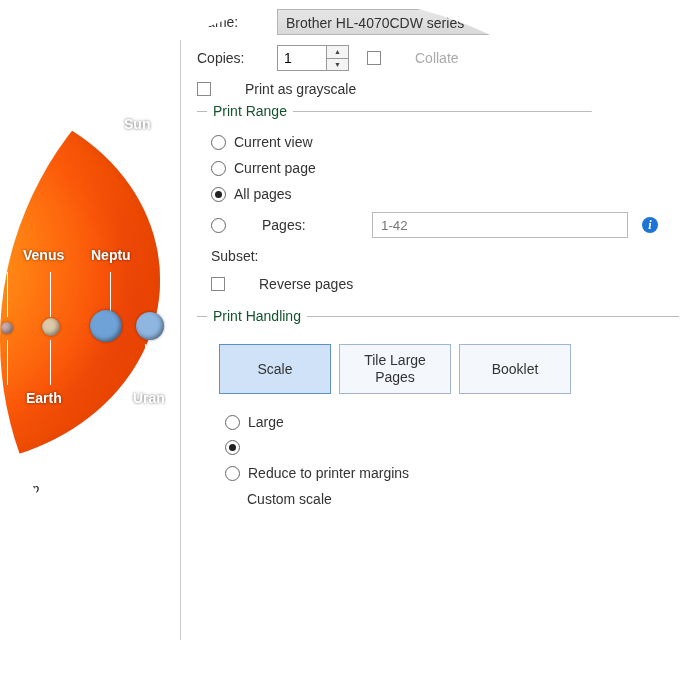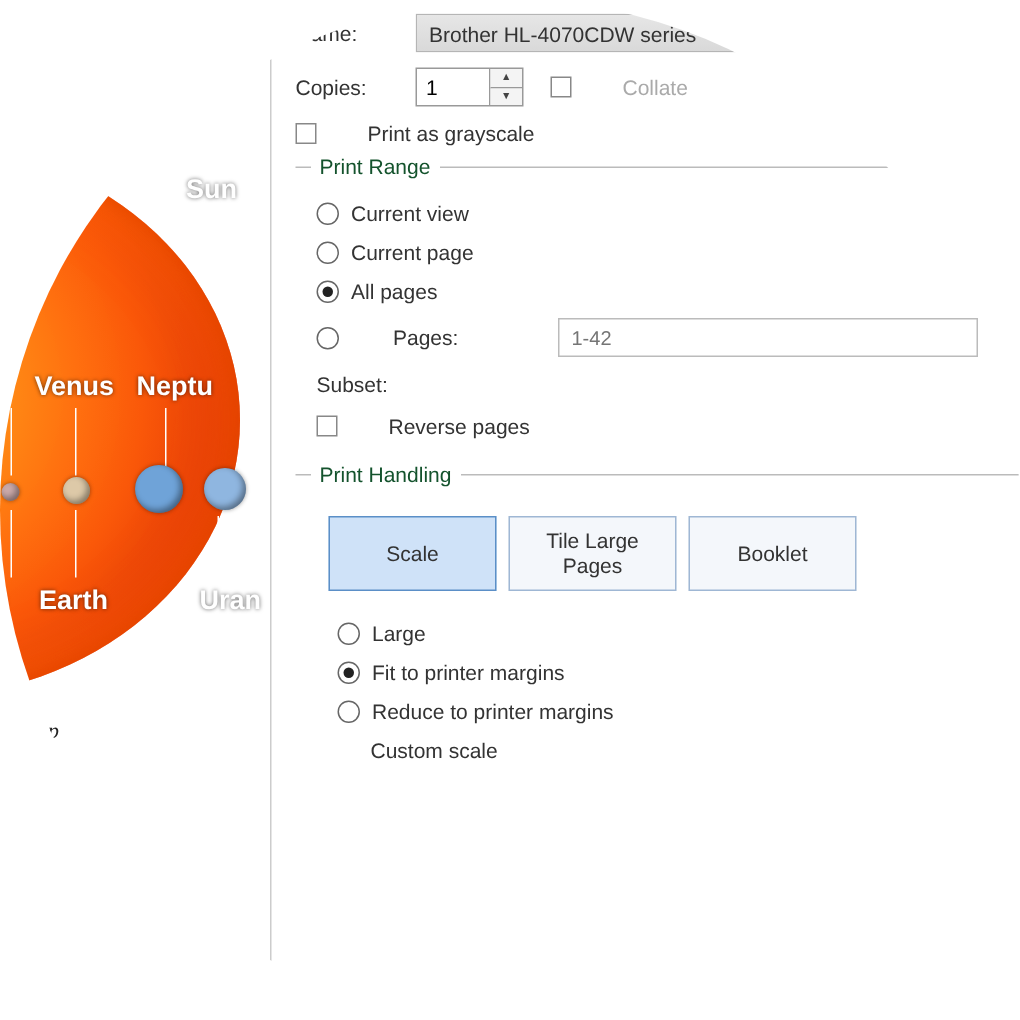--- a/index.html
+++ b/index.html
@@ -39,21 +39,21 @@
     height: 370px;
     background: radial-gradient(circle at 45% 45%, #ffcf3a 0%, #ff8a1a 25%, #f45a0f 55%, #d6320b 80%, #b01a07 100%);
     border-radius: 50%;
     box-shadow: 0 0 40px rgba(255,120,0,0.6) inset, 0 0 12px rgba(200,40,0,0.8) inset;
     filter: contrast(1.05);
   }
   .plabel {
     position: absolute;
     color: #fff;
     font-weight: 700;
-    font-size: 18px;
+    font-size: 14px;
     text-shadow: 0 0 3px rgba(0,0,0,0.6);
     white-space: nowrap;
   }
   .stem {
     position: absolute;
     width: 1px;
     height: 45px;
     background: #fff;
   }
   .planet {
@@ -143,21 +143,21 @@
   }
   .radio {
     width: 15px; height: 15px; border: 1px solid #666; border-radius: 50%;
     margin-right: 8px; display: inline-flex; align-items:center; justify-content:center;
     background: #fff;
   }
   .radio.sel::after {
     content:""; width:7px; height:7px; background:#222; border-radius:50%;
   }
   .pages-input {
-    width: 280px; height: 26px; border: 1px solid #bbb; padding: 0 8px;
+    width: 256px; height: 26px; border: 1px solid #bbb; padding: 0 8px;
     margin-left: 50px; color: #999; background: #fff;
   }
   .info-icon {
     width: 16px; height: 16px; border-radius: 50%;
     background: #1e73d6; color: #fff; font-family: Georgia, serif;
     font-style: italic; font-weight: bold; font-size: 12px;
     display:flex; align-items:center; justify-content:center;
     margin-left: 14px;
   }
   .subset-select {
@@ -287,21 +287,20 @@
         <div class="tab">Tile Large Pages</div>
         <div class="tab">Booklet</div>
       </div>
 
       <div class="radio-row" style="margin-left:18px;">
         <span class="radio"></span>
         <span>Large</span>
       </div>
       <div class="radio-row" style="margin-left:18px;">
         <span class="radio sel"></span>
-        <span>Fit to printer margins</span>
       </div>
       <div class="radio-row" style="margin-left:18px;">
         <span class="radio"></span>
         <span>Reduce to printer margins</span>
       </div>
       <div class="radio-row" style="margin-left:40px;">
         <span>Custom scale</span>
       </div>
     </fieldset>
 

